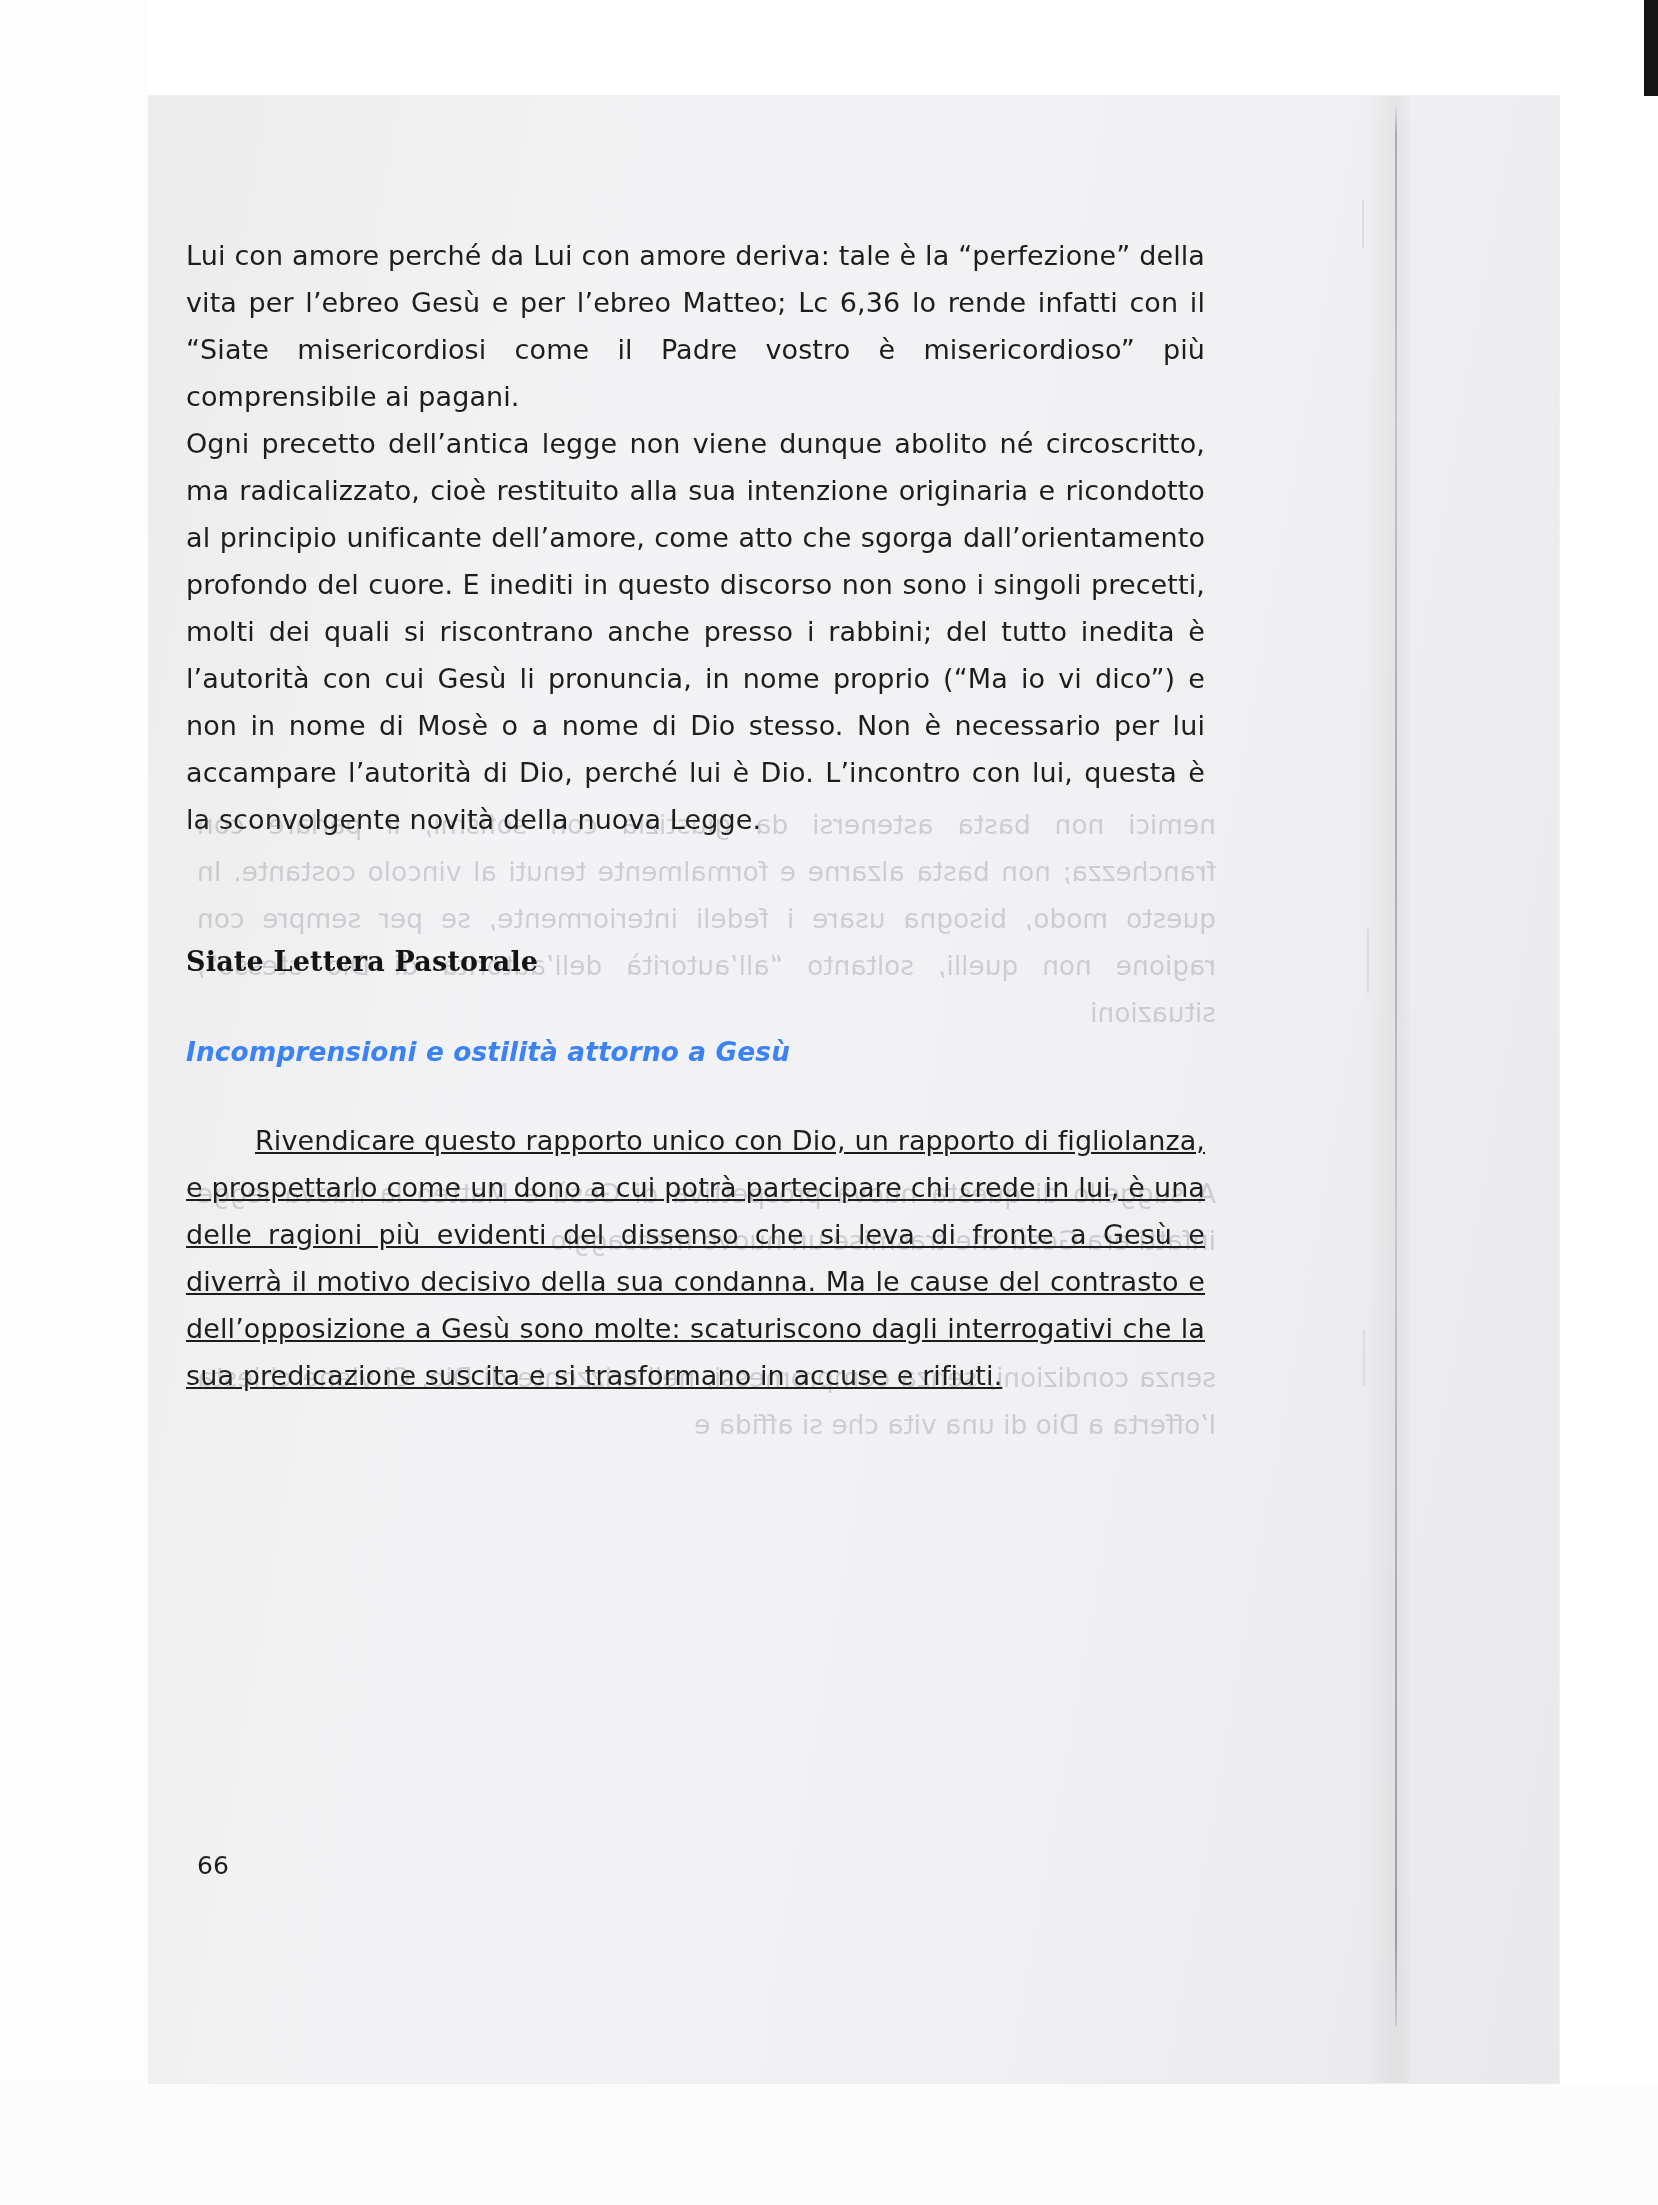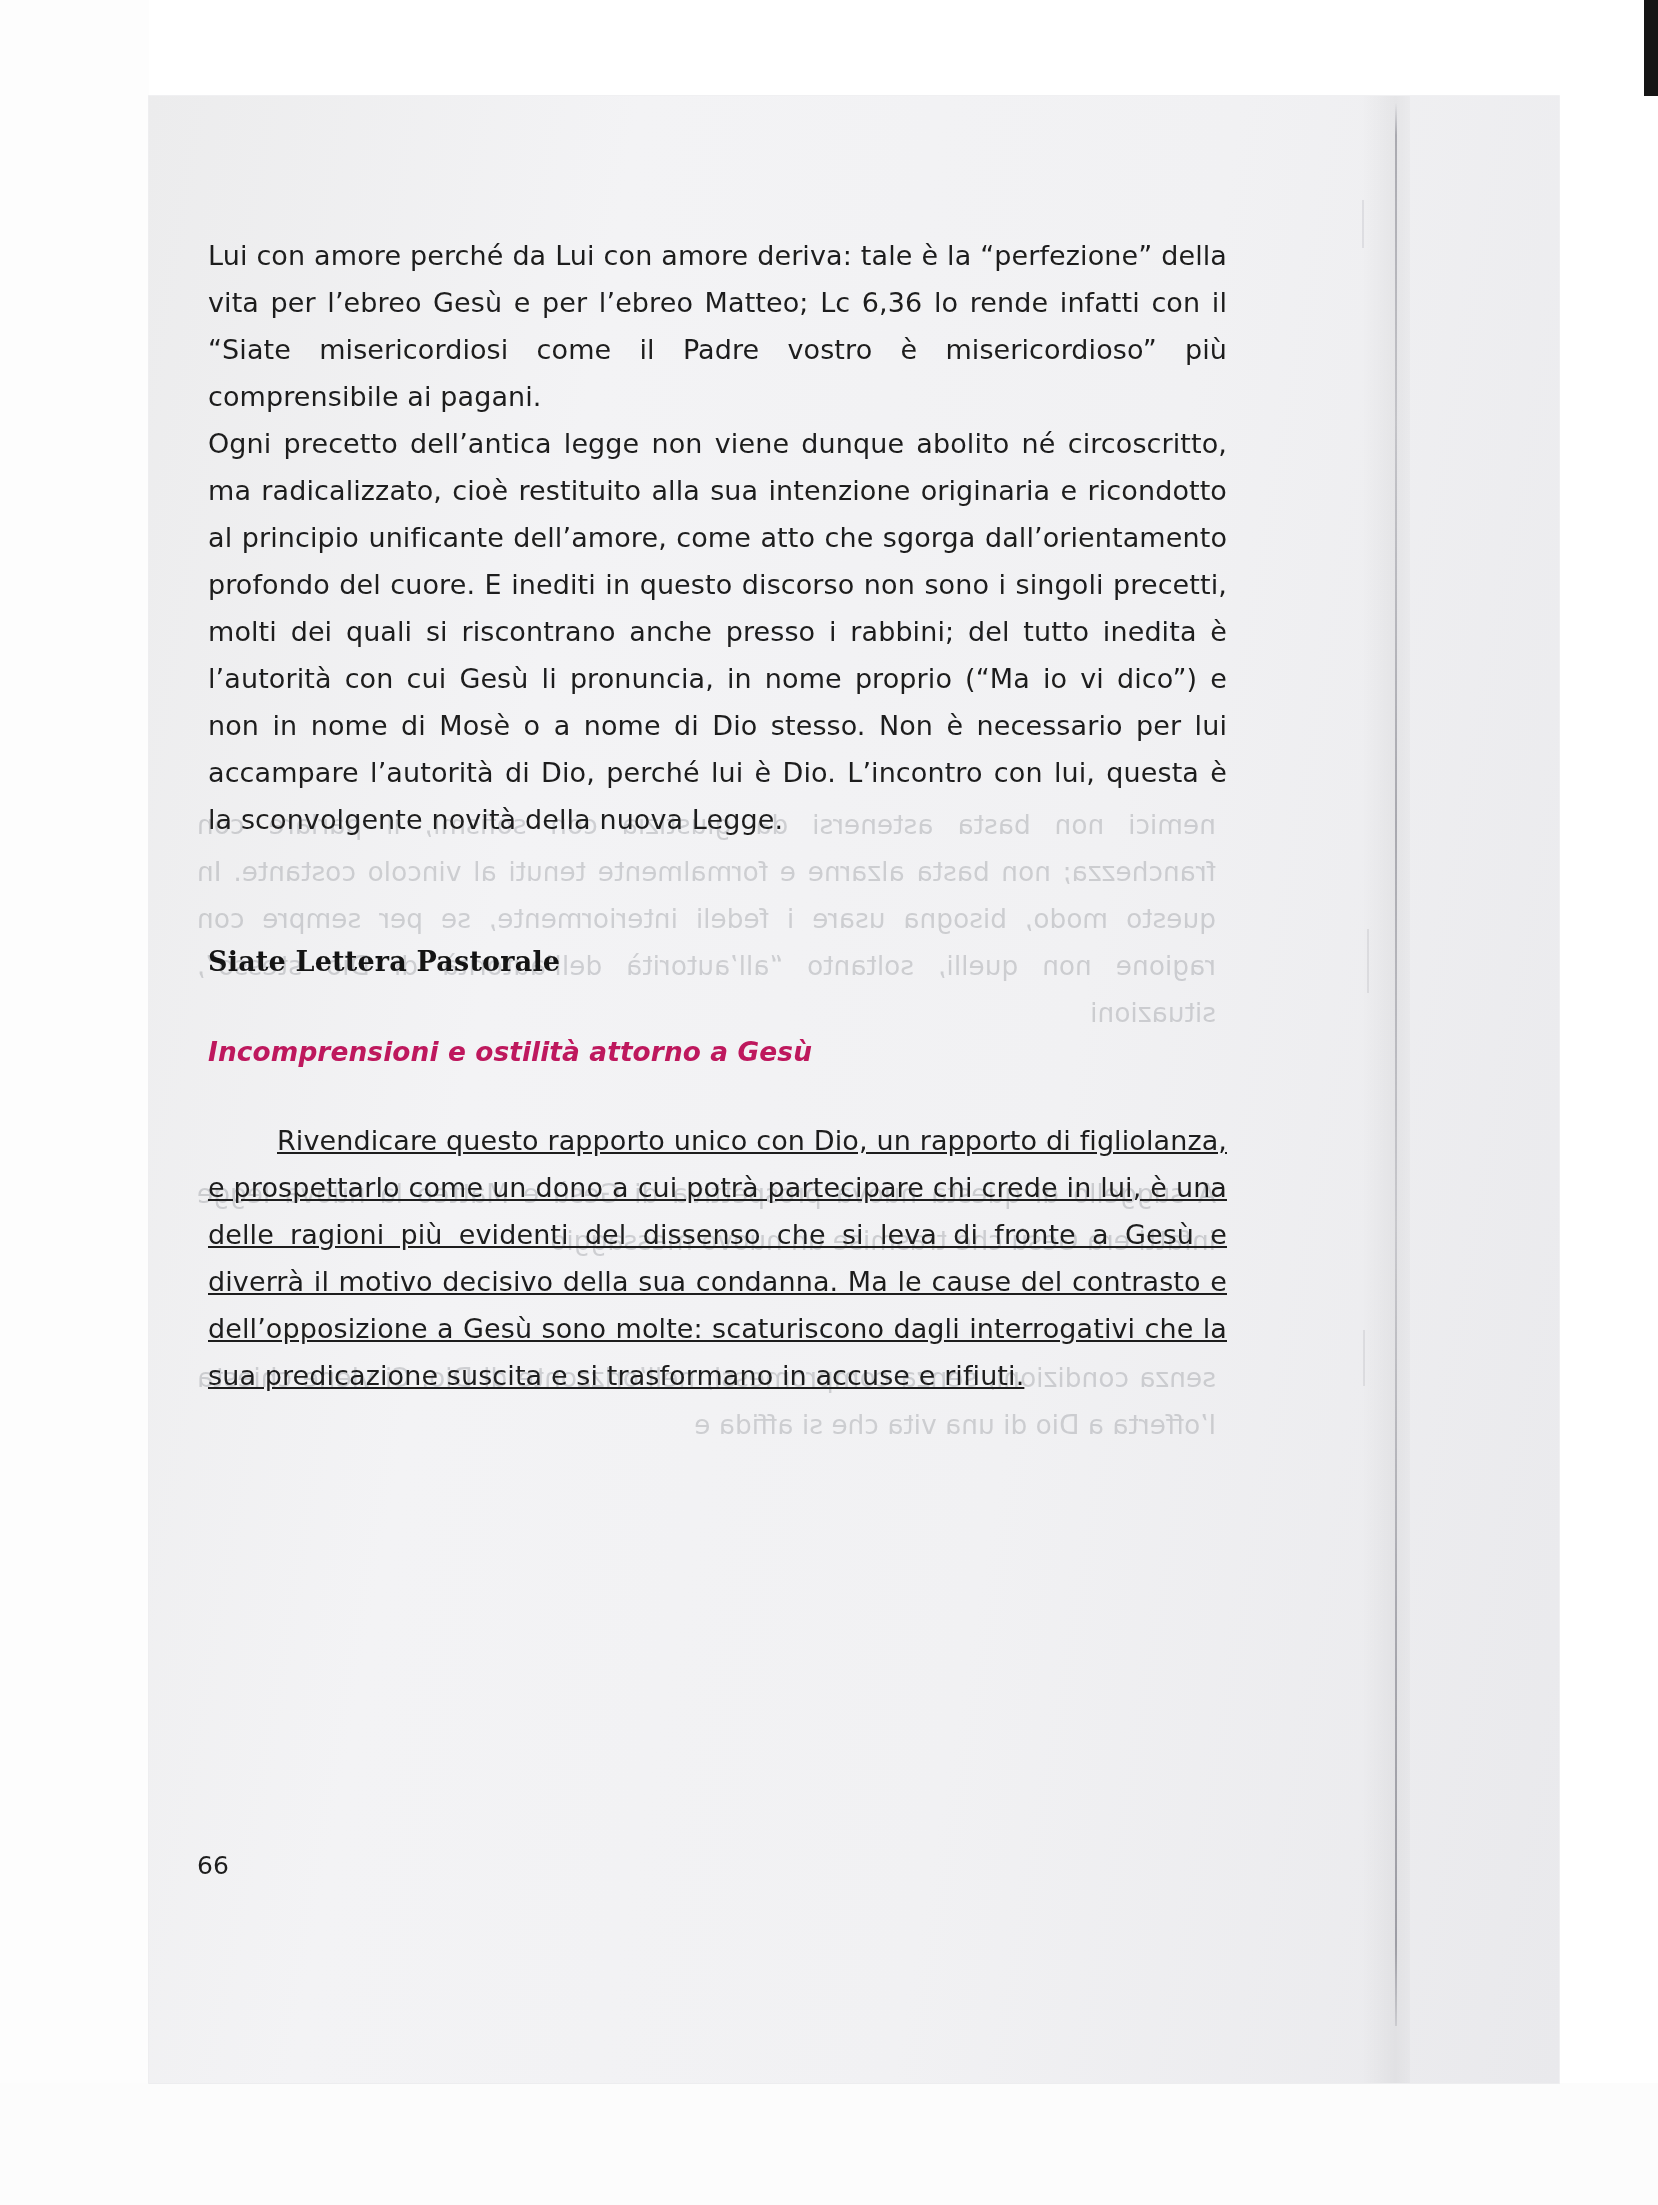--- a/index.html
+++ b/index.html
@@ -92,21 +92,21 @@
     left: 0;
     top: 0;
     width: 149px;
     height: 2205px;
     background: #fdfdfd;
   }
 
   
   .text-column {
     position: absolute;
-    left: 208px;
+    left: 186px;
     top: 232px;
     width: 1019px;
     color: #1b1b1b;
   }
 
   p.body-par {
     margin: 0;
     font-size: 27px;
     line-height: 47px;
     text-align: justify;
@@ -124,21 +124,21 @@
     font-weight: bold;
     font-size: 27px;
     color: #141414;
     letter-spacing: 0.2px;
   }
   .subsection-heading {
     margin: 0;
     font-family: "DejaVu Sans", sans-serif;
     font-style: italic;
     font-size: 26.4px;
-    color: #be185d;
+    color: #3b82f6;
     letter-spacing: 0.1px;
   }
 
   .spacer-lg { height: 103px; }
   .spacer-md { height: 59px; }
   .spacer-sm { height: 50px; }
 
   .page-number {
     position: absolute;
     left: 197px;

